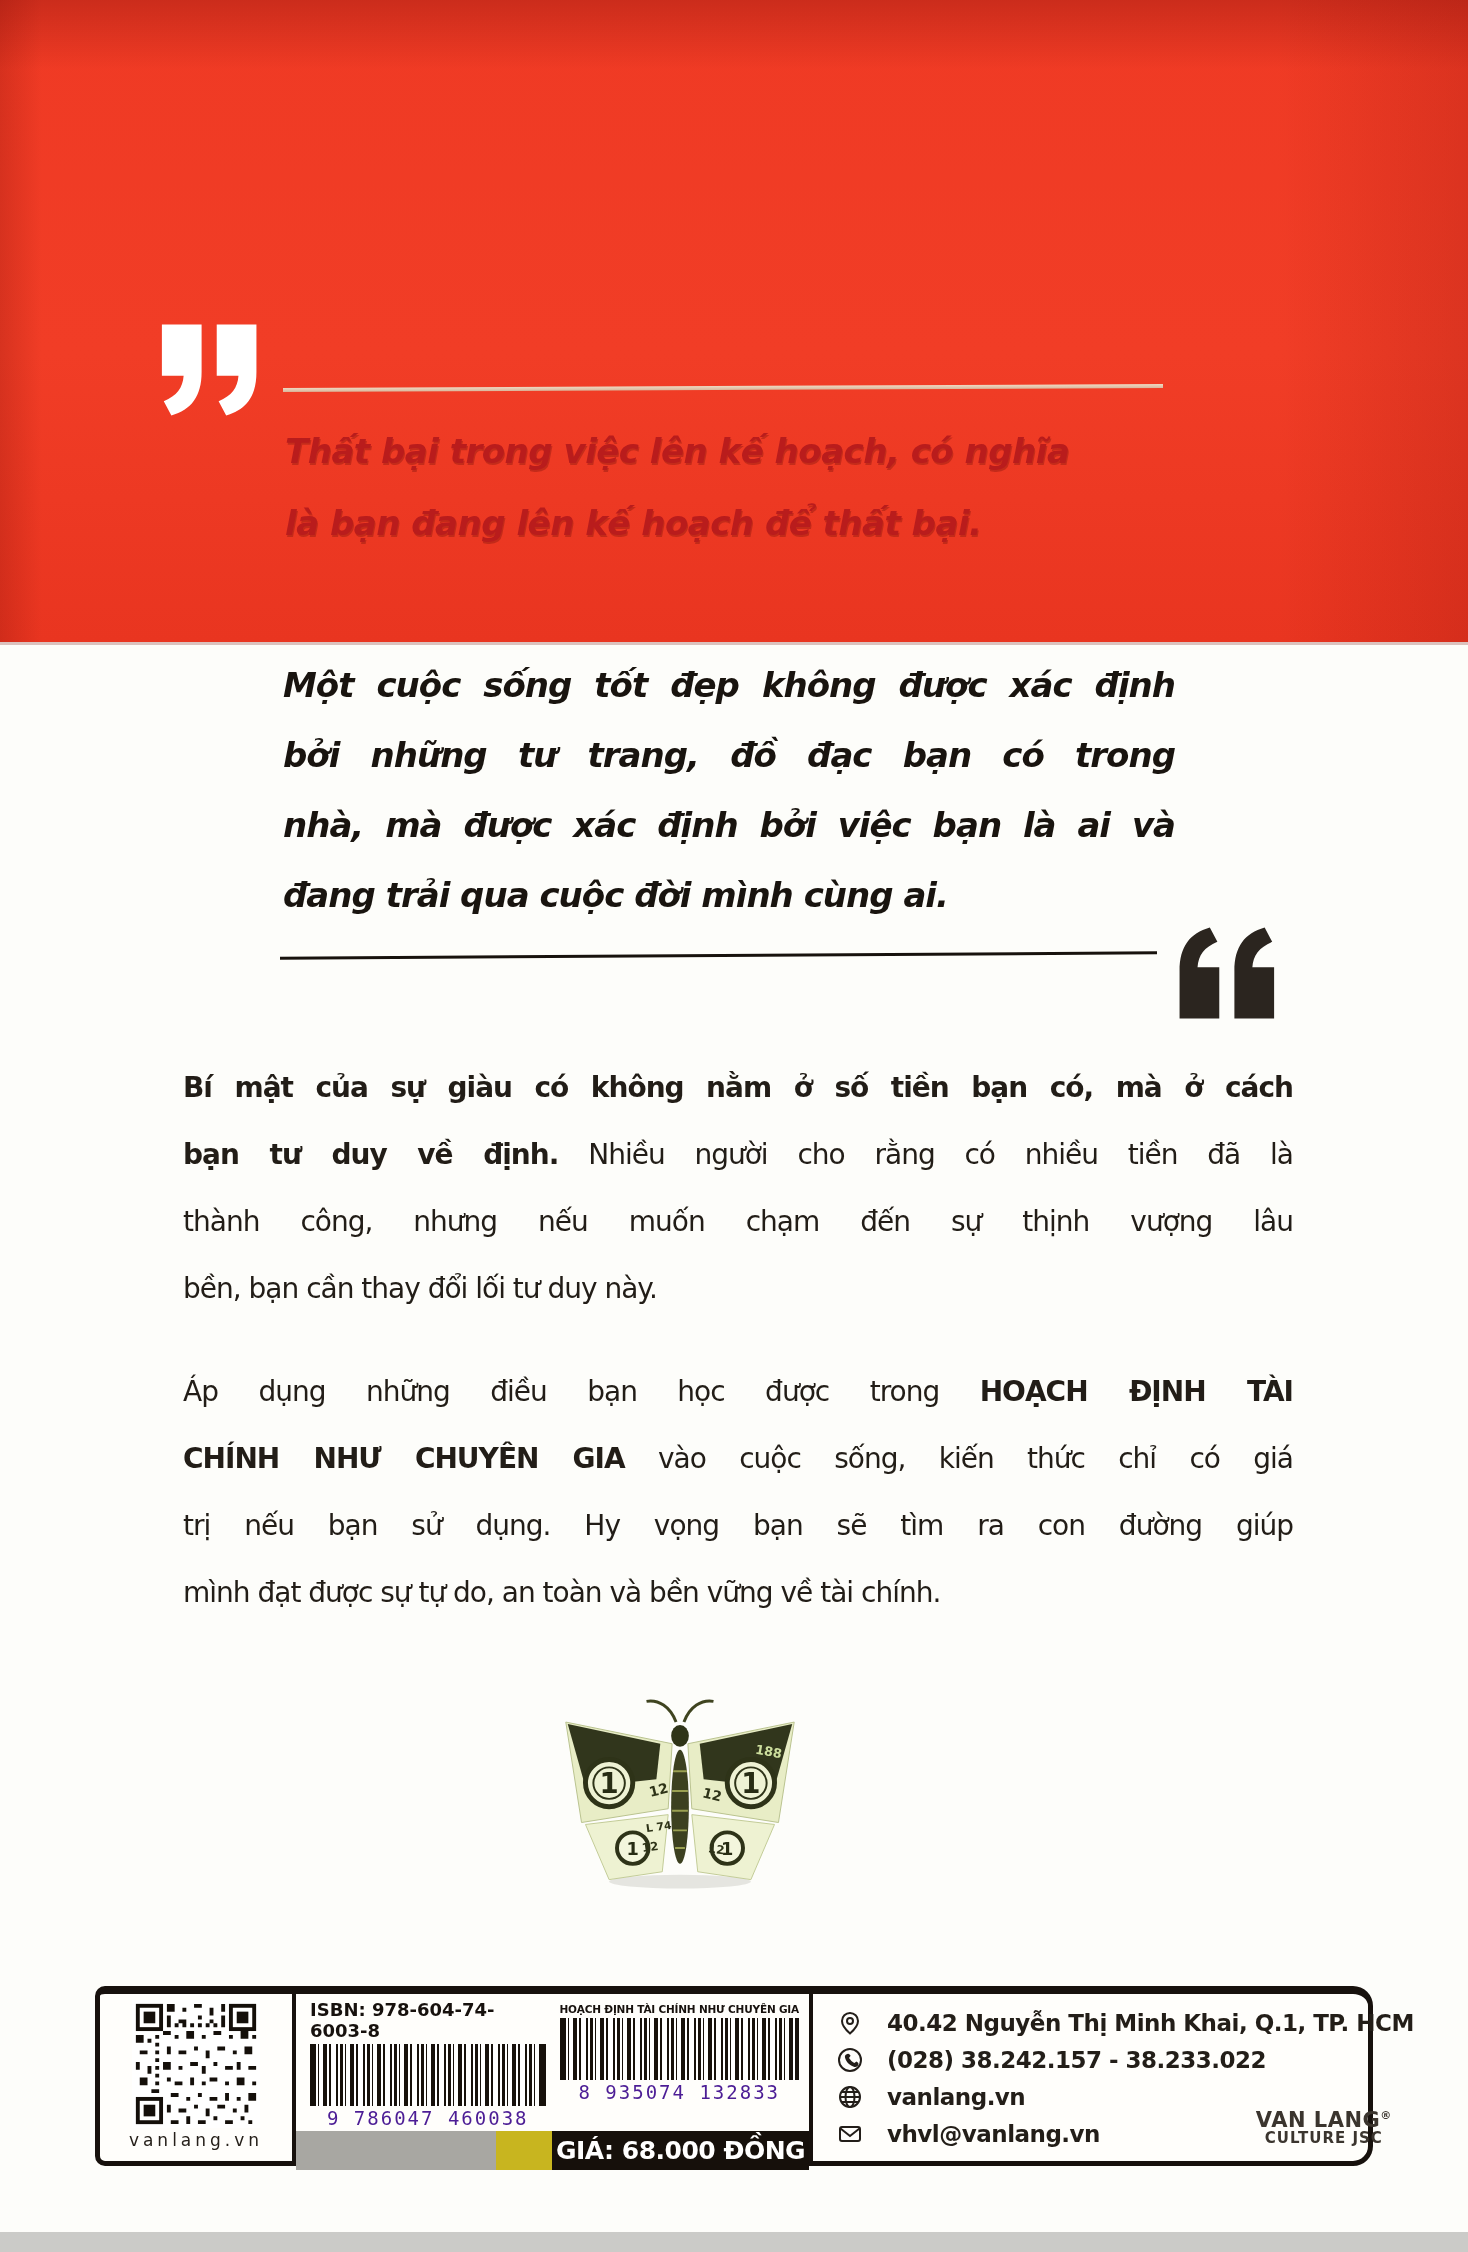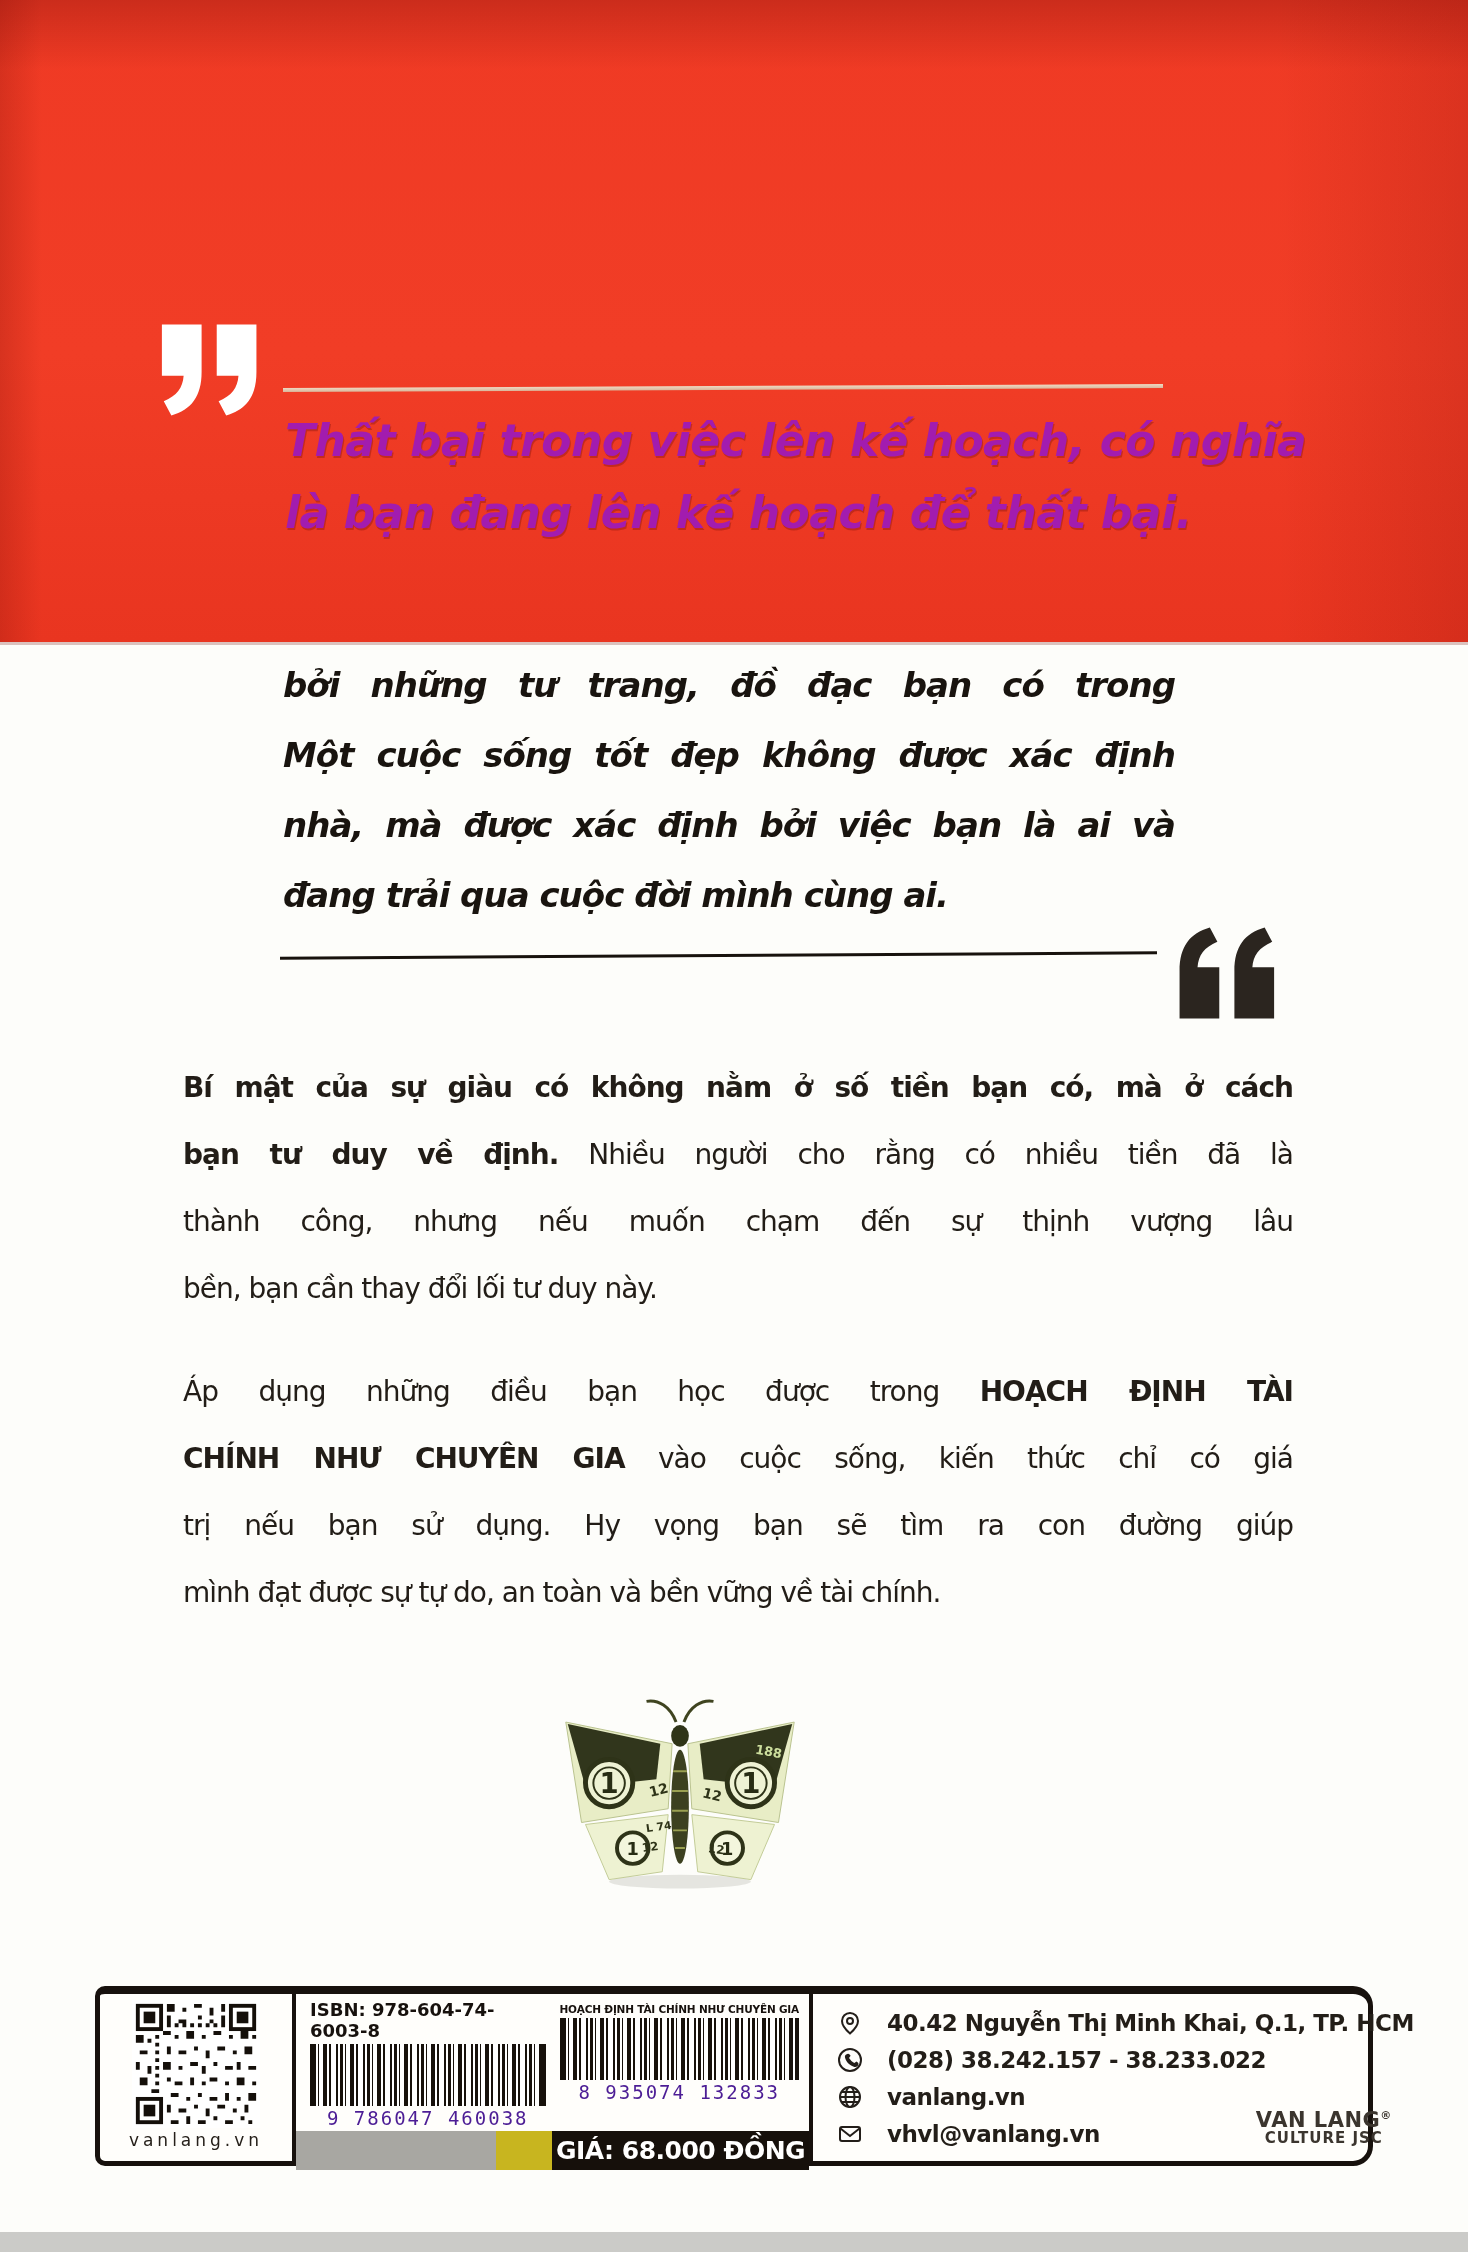--- a/index.html
+++ b/index.html
@@ -18,23 +18,23 @@
       linear-gradient(180deg, rgba(90,0,0,.24), rgba(90,0,0,0) 70px),
       linear-gradient(180deg, #ef3a24 0%, #f13d26 55%, #e93520 100%);
     box-shadow:0 3px 0 rgba(120,20,10,.25);
   }
   .open-quote{position:absolute;left:160px;top:322px;width:104px;height:96px;}
   .red-rule{
     position:absolute;left:283px;top:386px;width:880px;height:4px;
     background:linear-gradient(180deg,#efd9c2,#d9b79c);transform:rotate(-0.25deg);
   }
   .red-quote{
-    position:absolute;left:285px;top:405px;width:760px;
-    font-size:44px;line-height:72px;font-weight:bold;font-style:italic;
-    color:#a21caf;letter-spacing:-0.5px;white-space:nowrap;
+    position:absolute;left:285px;top:415px;width:760px;
+    font-size:34px;line-height:72px;font-weight:bold;font-style:italic;
+    color:#b91c1c;letter-spacing:-0.5px;white-space:nowrap;
     text-shadow:1px 2px 0 rgba(100,10,5,.30);
   }
   
   .mid-quote{
     position:absolute;left:283px;top:650px;width:892px;
     font-size:34px;line-height:70px;font-weight:bold;font-style:italic;
     color:#19140f;letter-spacing:-1px;
   }
   .jlast{text-align:justify;text-align-last:justify;}
   .mid-rule{
@@ -126,22 +126,22 @@
   </svg>
 
   <div class="red-rule"></div>
 
   <div class="red-quote">
     <div>Thất bại trong việc lên kế hoạch, có nghĩa</div>
     <div>là bạn đang lên kế hoạch để thất bại.</div>
   </div>
 
   <div class="mid-quote">
+    <div class="jlast">Một cuộc sống tốt đẹp không được xác định</div>
     <div class="jlast">bởi những tư trang, đồ đạc bạn có trong</div>
-    <div class="jlast">Một cuộc sống tốt đẹp không được xác định</div>
     <div class="jlast">nhà, mà được xác định bởi việc bạn là ai và</div>
     <div>đang trải qua cuộc đời mình cùng ai.</div>
   </div>
 
   <div class="mid-rule"></div>
 
   <svg class="close-quote" viewBox="0 0 110 100">
     <g fill="#2b251f" transform="rotate(180 55 50)">
       <path d="M2 2h42v50c0 26-11 40-32 46l-8-15c14-6 20-14 21-27H2z"></path>
       <path d="M60 2h42v50c0 26-11 40-32 46l-8-15c14-6 20-14 21-27H60z"></path>

